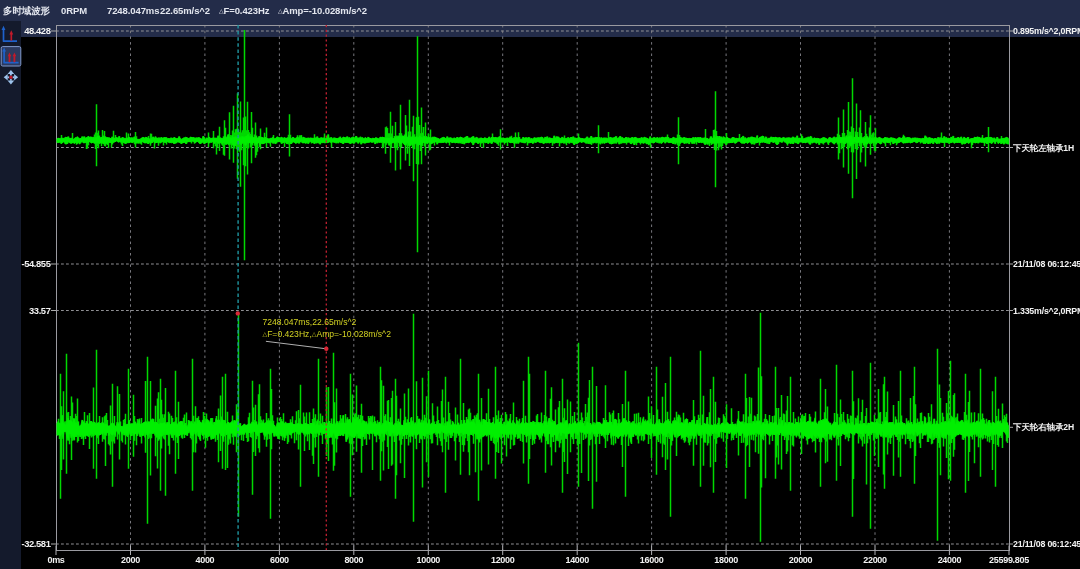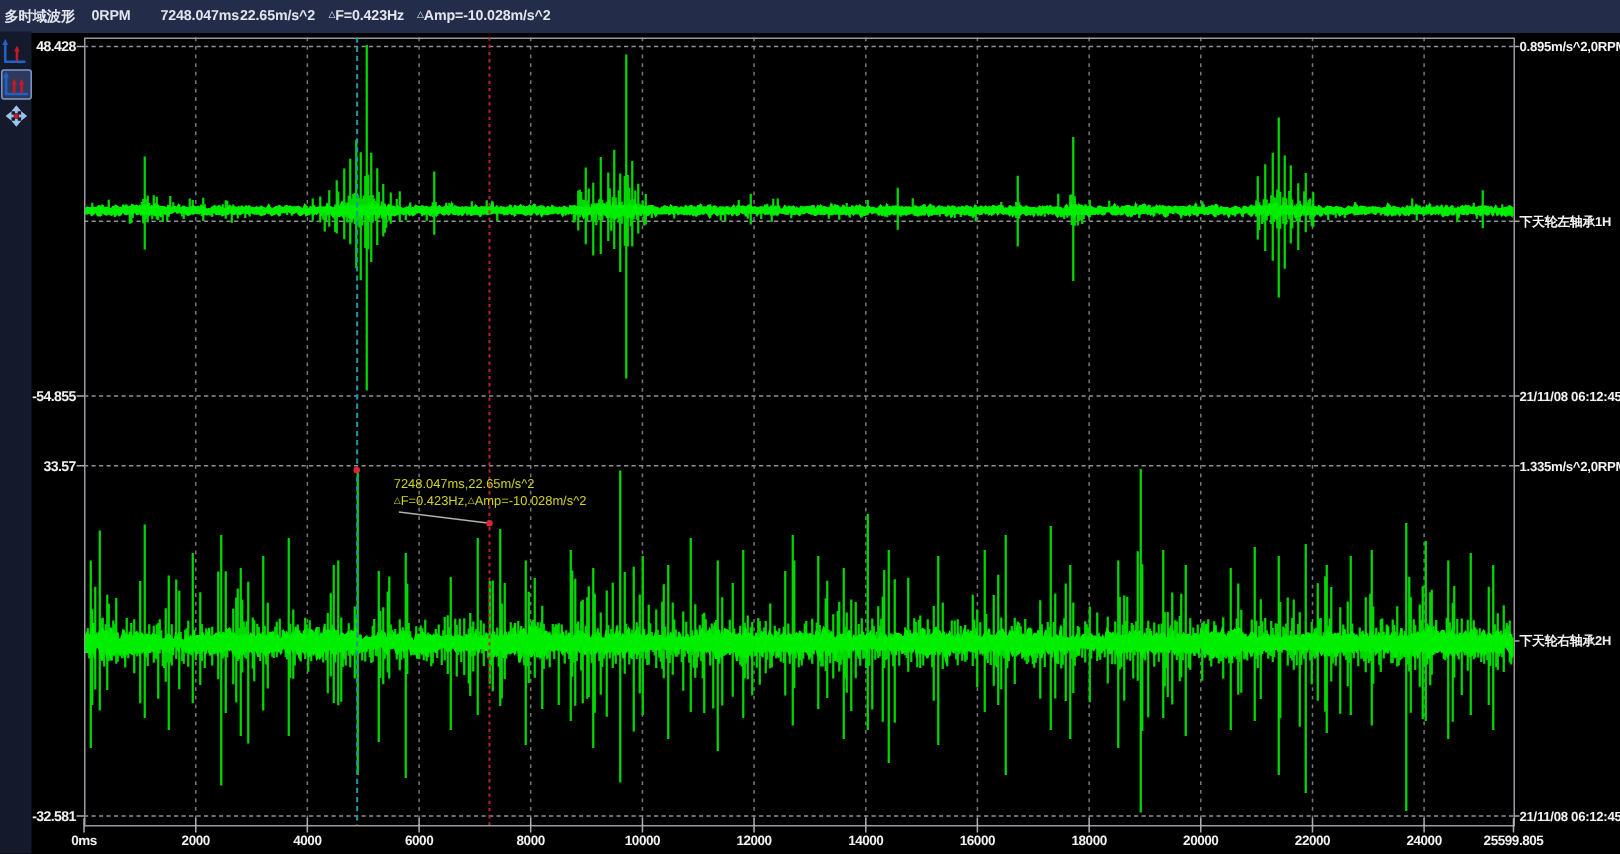--- a/index.html
+++ b/index.html
@@ -1,16 +1,16 @@
 <!DOCTYPE html>
 <html><head><meta charset="utf-8">
 <style>
 html,body{margin:0;padding:0;background:#000;width:1080px;height:569px;overflow:hidden}
 #stage{position:relative;width:1080px;height:569px;background:#000;font-family:"Liberation Sans",sans-serif;will-change:transform;transform:translateZ(0)}
-#topbar{position:absolute;left:0;top:0;width:1080px;height:22px;background:#232c49}
+#topbar{position:absolute;left:0;top:0;width:1080px;height:37px;background:#232c49}
 #topbar>span{position:absolute;top:5px;font-size:9.5px;color:#e3e6ee;font-weight:bold;letter-spacing:-0.1px;white-space:nowrap}
 #topbar .tri{font-size:6px;font-weight:normal;vertical-align:1.5px}
 #sidebar{position:absolute;left:0;top:21px;width:21px;height:548px;background:#141a2c}
 </style></head>
 <body>
 <div id="stage">
 <div id="topbar">
 <span style="left:3px">多时域波形</span>
 <span style="left:61px">0RPM</span>
 <span style="left:107px">7248.047ms</span>

